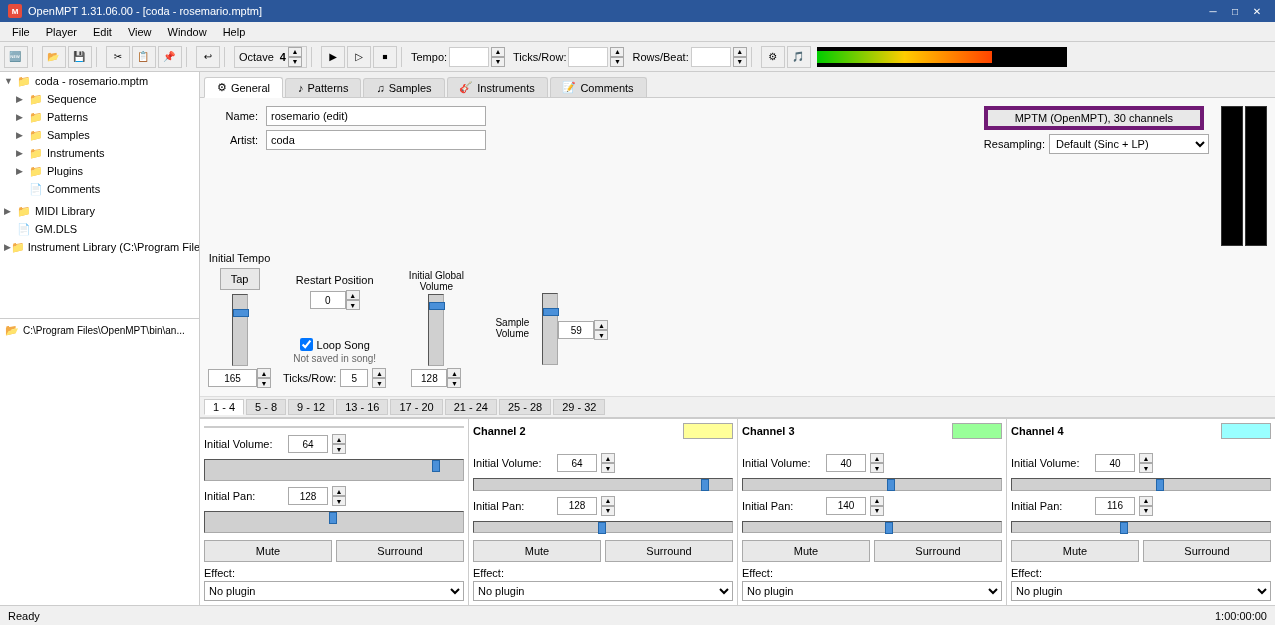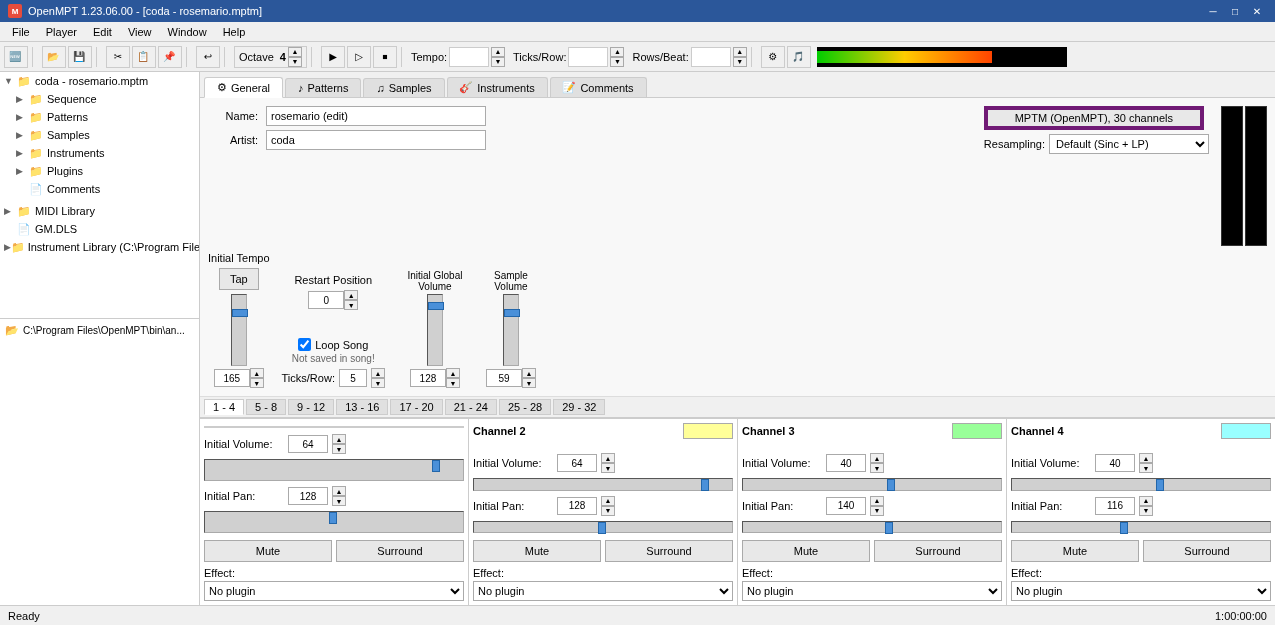--- a/index.html
+++ b/index.html
@@ -91,21 +91,21 @@
     .tap-btn { width: 40px; height: 22px; border: 1px solid #aaa; background: #e8e8e8; cursor: pointer; font-size: 11px; }
 
     .loop-row { display: flex; align-items: center; gap: 4px; font-size: 11px; margin-top: 4px; }
   </style>
 </head>
 <body>
 
 <div class="title-bar">
   <div class="title-bar-left">
     <div class="title-bar-icon">M</div>
-    <span class="title-bar-title">OpenMPT 1.23.06.00 - [coda - rosemario.mptm]</span>
+    <span class="title-bar-title">OpenMPT 1.31.06.00 - [coda - rosemario.mptm]</span>
   </div>
   <div class="title-bar-controls">
     <button class="title-btn">─</button>
     <button class="title-btn">□</button>
     <button class="title-btn">✕</button>
   </div>
 </div>
 
 <div class="menu-bar">
   <span class="menu-item">File</span>
@@ -293,21 +293,21 @@
       <div style="display:flex; align-items:flex-end; margin-top:6px; gap:12px;">
 
         <div class="tempo-inner">
           <span class="tempo-title">Initial Tempo</span>
           <button class="tap-btn">Tap</button>
 
           <div style="position:relative; width:16px; height:72px; background:#d0d0d0; border:1px inset #aaa; margin-top:4px;">
             <div style="position:absolute; width:16px; height:8px; background:#4a90d9; border:1px solid #2266aa; top:20%;"></div>
           </div>
           <div style="display:flex; align-items:center; margin-top:2px;">
-            <input type="text" class="spin-input" value="165" style="width: 36px;">
+            <input type="text" class="spin-input" value="165" style="width: 49px;">
             <div class="spin-btns">
               <button class="spin-btn">▲</button>
               <button class="spin-btn">▼</button>
             </div>
           </div>
         </div>
 
         <div style="display:flex; flex-direction:column; align-items:center;">
           <span style="font-size:11px; margin-bottom:4px;">Restart Position</span>
           <div style="display:flex; align-items:center;">
@@ -344,21 +344,21 @@
             <div style="display:flex; align-items:center; margin-top:2px;">
               <input type="text" class="spin-input" value="128" style="width: 36px;">
               <div class="spin-btns">
                 <button class="spin-btn">▲</button>
                 <button class="spin-btn">▼</button>
               </div>
             </div>
           </div>
 
 
-          <div style="display:flex; flex-direction:column; align-items:center;">
+          <div style="display:flex; flex-direction:row; align-items:center;">
             <span style="font-size:10px; text-align:center; width:60px; margin-bottom:2px;">Sample Volume</span>
             <div style="position:relative; width:16px; height:72px; background:#d0d0d0; border:1px inset #aaa;">
               <div style="position:absolute; width:16px; height:8px; background:#4a90d9; border:1px solid #2266aa; top:20%;"></div>
             </div>
             <div style="display:flex; align-items:center; margin-top:2px;">
               <input type="text" class="spin-input" value="59" style="width: 36px;">
               <div class="spin-btns">
                 <button class="spin-btn">▲</button>
                 <button class="spin-btn">▼</button>
               </div>

